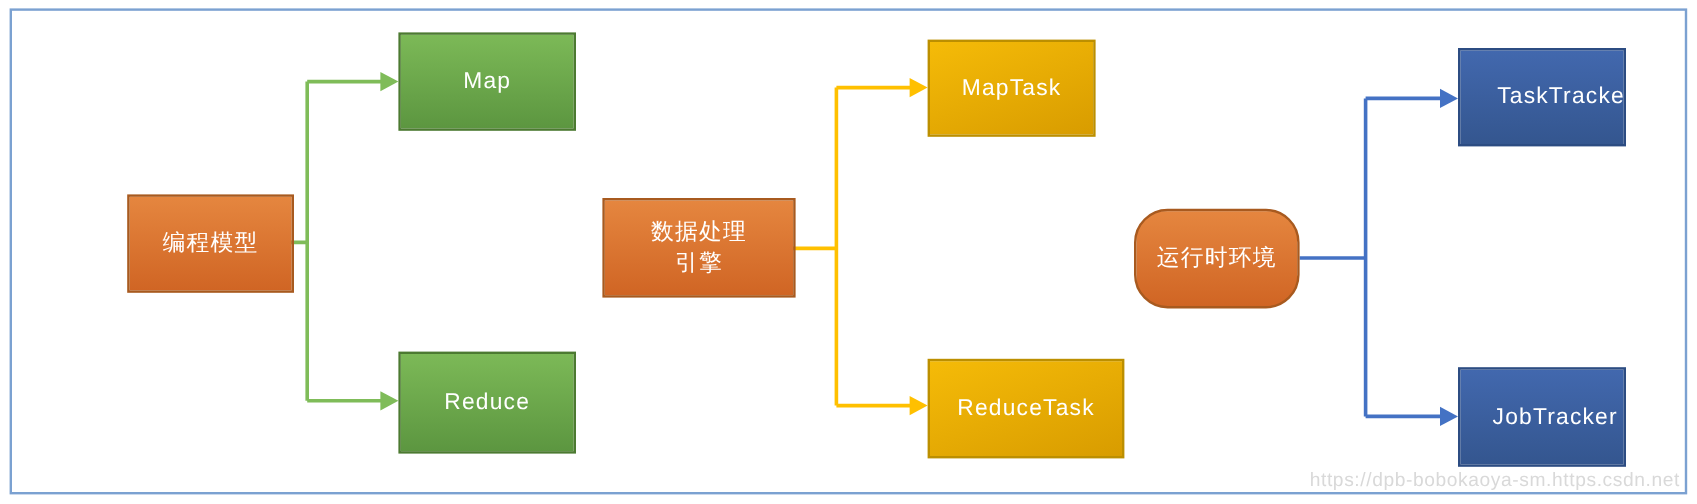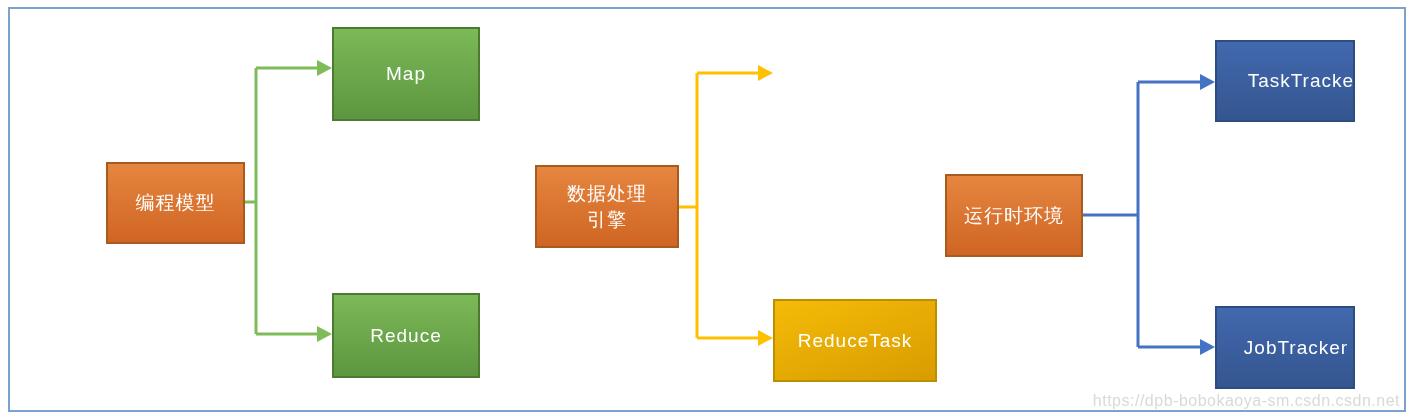--- a/index.html
+++ b/index.html
@@ -62,26 +62,26 @@
     border: 2px solid #bc8f00;
   }
   
   .node.blue {
     background: linear-gradient(180deg, #4268ae 0%, #34568f 100%);
     border: 2px solid #2c4c82;
   }
 
   
   #n-bianecheng  { left: 62px;   top: 162px; width: 139px; height: 82px; margin-left: 44px; }
-  #n-map         { left: 332px;  top: 27px;  width: 148px; height: 94px; }
+  #n-map         { left: 332px;  top: 27px;  width: 148px; height: 82px; }
   #n-reduce      { left: 332px;  top: 293px; width: 148px; height: 85px; justify-content: center; }
-  #n-shuju       { left: 502px;  top: 165px; width: 144px; height: 83px; margin-left: 33px; }
+  #n-shuju       { left: 502px;  top: 165px; width: 161px; height: 83px; }
   #n-maptask     { left: 773px;  top: 33px;  width: 140px; height: 81px; }
   #n-reducetask  { left: 773px;  top: 299px; width: 164px; height: 83px; }
-  #n-yunxing     { left: 945px;  top: 174px; width: 138px; height: 83px; }
+  #n-yunxing     { left: 945px;  top: 174px; width: 138px; height: 83px; border-radius: 28px; }
   #n-tasktracker { left: 1215px; top: 40px;  width: 140px; height: 82px; padding-left: 39px; }
   #n-jobtracker  { left: 1215px; top: 306px; width: 140px; height: 83px; padding-left: 22px; }
 
   .watermark {
     position: absolute;
     top: 392px;
     right: 14px;
     font-size: 16px;
     color: #d9d9d9;
     letter-spacing: 0.5px;
@@ -131,28 +131,31 @@
     <span>Map</span>
   </div>
   <div class="node green" id="n-reduce">
     <span>Reduce</span>
   </div>
 
   <div class="node orange" id="n-shuju">
     <span>数据处理
 引擎</span>
   </div>
+  <div class="node gold" id="n-maptask">
+    <span>MapTask</span>
+  </div>
   <div class="node gold" id="n-reducetask">
     <span>ReduceTask</span>
   </div>
 
   <div class="node orange" id="n-yunxing">
     <span>运行时环境</span>
   </div>
   <div class="node blue" id="n-tasktracker">
     <span>TaskTracker</span>
   </div>
   <div class="node blue" id="n-jobtracker">
     <span>JobTracker</span>
   </div>
 
-  <div class="watermark">https://dpb-bobokaoya-sm.csdn.csdn.net</div>
+  <div class="watermark">https://dpb-bobokaoya-sm.https.csdn.net</div>
 </div>
 
 </body></html>

